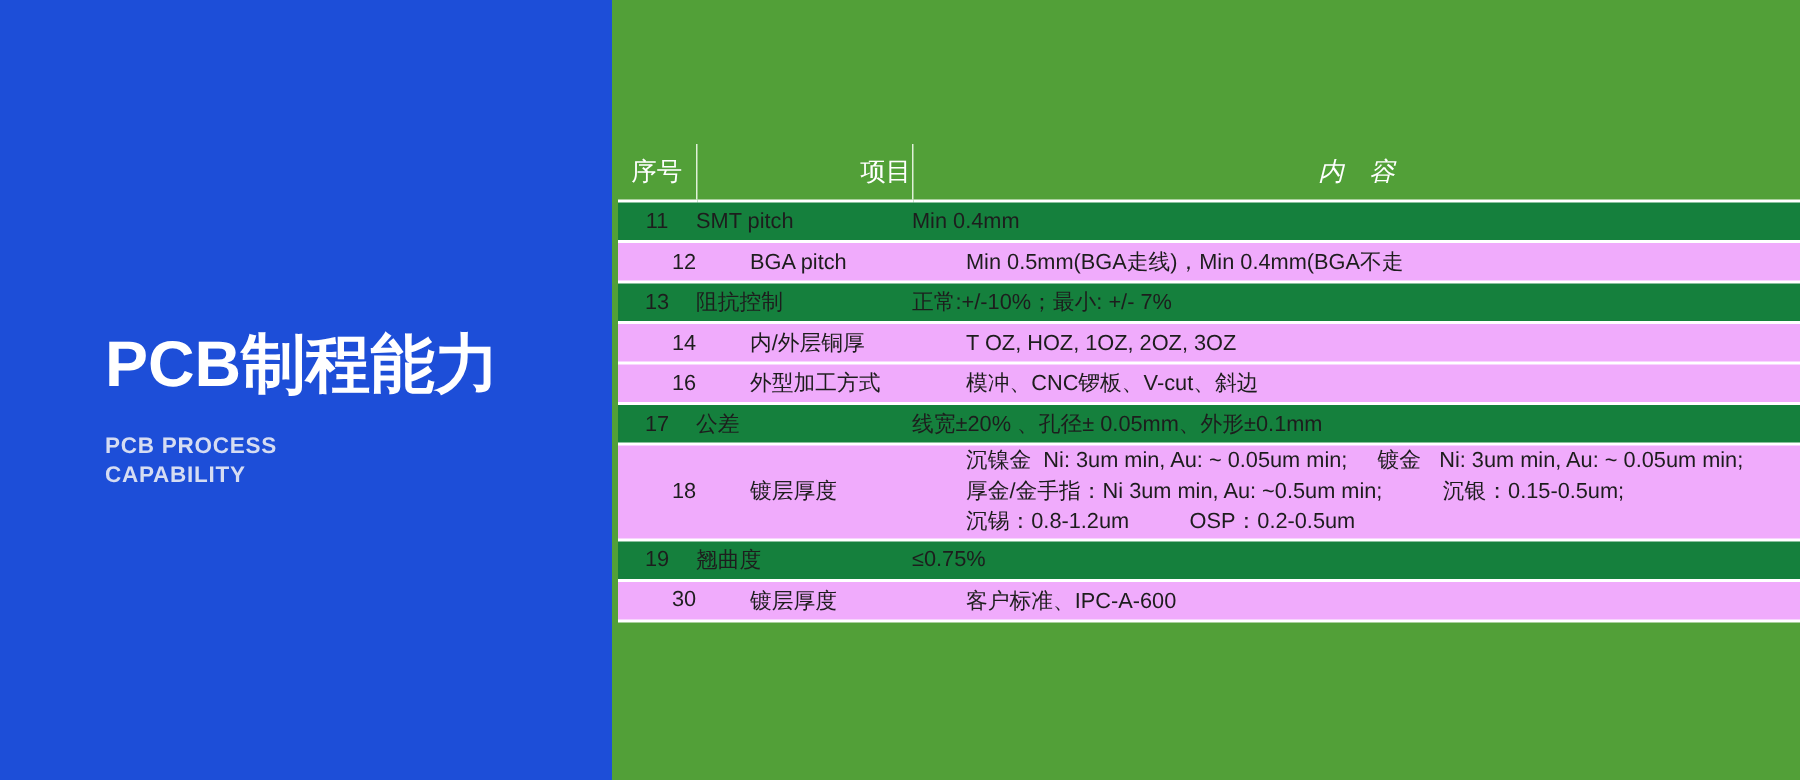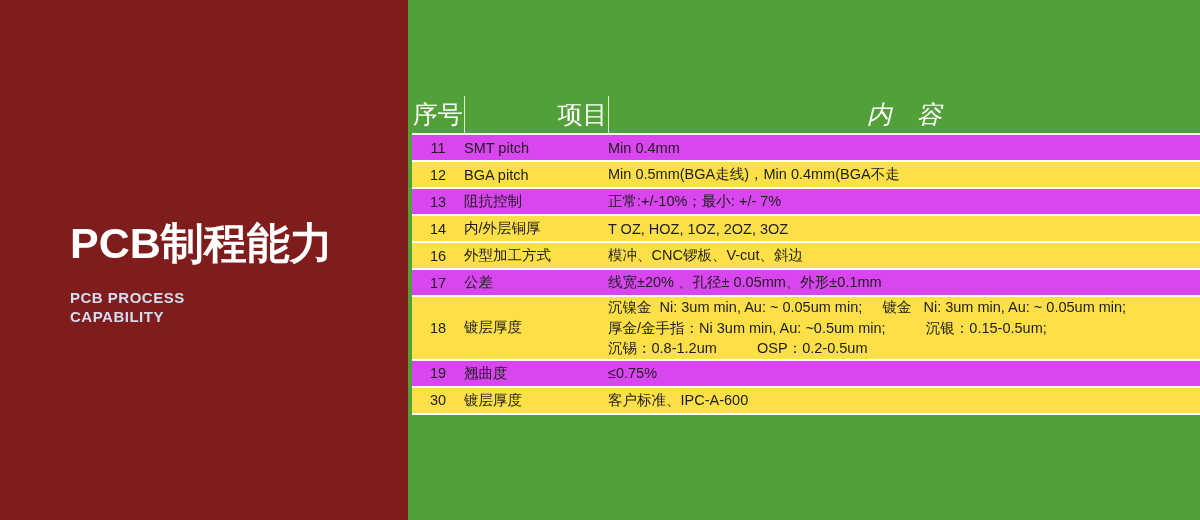--- a/index.html
+++ b/index.html
@@ -6,21 +6,21 @@
   html,body { width:1200px; height:520px; overflow:hidden; }
   body {
     font-family:"Liberation Sans","DejaVu Sans",sans-serif;
     background:#52a038;
     position:relative;
   }
 
   
   #left-panel{
     position:absolute; left:0; top:0; width:408px; height:520px;
-    background:#7f1d1d;
+    background:#1d4ed8;
   }
   #title-cn{
     position:absolute; left:70px; top:222px;
     font-size:43px; font-weight:bold; color:#ffffff;
     letter-spacing:0px; line-height:1;
     white-space:nowrap;
   }
   #title-en{
     position:absolute; left:70px; top:288px;
     font-size:15px; font-weight:bold; color:#d5dcf2;
@@ -33,37 +33,37 @@
   }
   table.spec{
     width:788px; border-collapse:collapse; table-layout:fixed;
   }
   table.spec col.c-no   { width:52px; }
   table.spec col.c-item { width:144px; }
   table.spec col.c-cont { width:592px; }
 
   table.spec thead th{
     background:#52a038; color:#ffffff;
-    font-size:25px; font-weight:normal;
+    font-size:17px; font-weight:normal;
     height:38px; vertical-align:middle;
     border-right:1px solid #dff0d8;
     border-bottom:2px solid #ffffff;
     padding:0;
   }
   table.spec thead th.th-no   { text-align:center; }
   table.spec thead th.th-item { text-align:right; }
   table.spec thead th.th-cont { text-align:center; border-right:none;font-style:italic; }
 
   table.spec tbody td{
     font-size:14.5px; color:#1d1d1d;
     border-bottom:2px solid #ffffff;
     padding:0;
   }
-  table.spec tbody tr.odd  td { background:#d946ef; }
-  table.spec tbody tr.even td { background:#fde047; }
+  table.spec tbody tr.odd  td { background:#15803d; }
+  table.spec tbody tr.even td { background:#f0abfc;padding-left:36px; }
 
   td.no   { text-align:center; font-size:15px; height:27px; }
   td.item { padding-left:20px; }
   td.cont { padding-left:14px; }
 
   tr.tall td { height:57px; }
 
   
   .cont-lines{ line-height:1.42; }
   .cont-lines .ln{ display:block; white-space:pre; }

